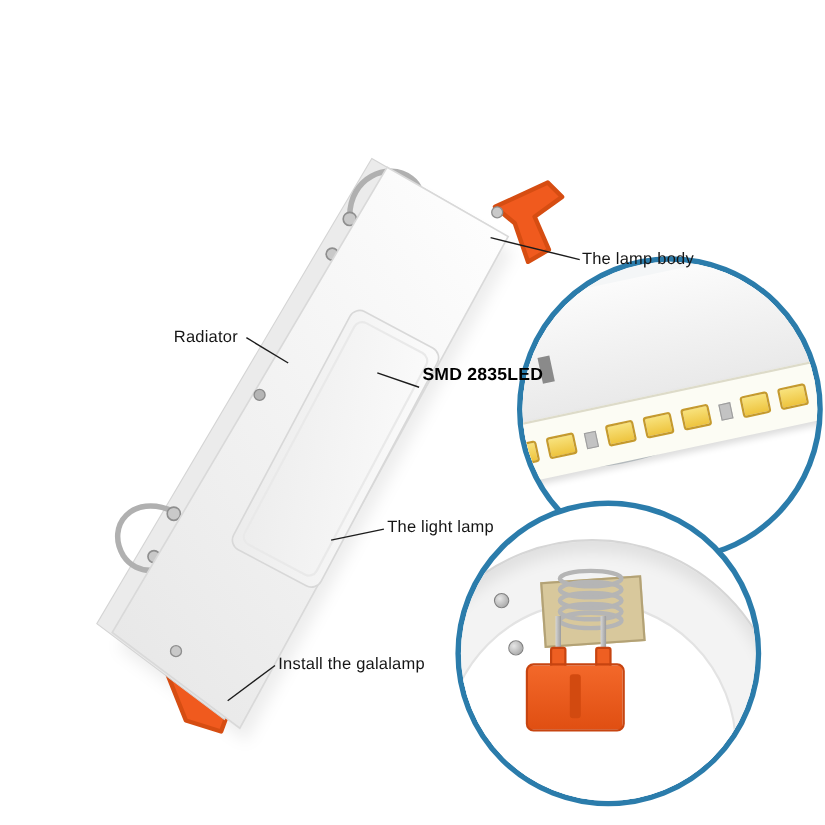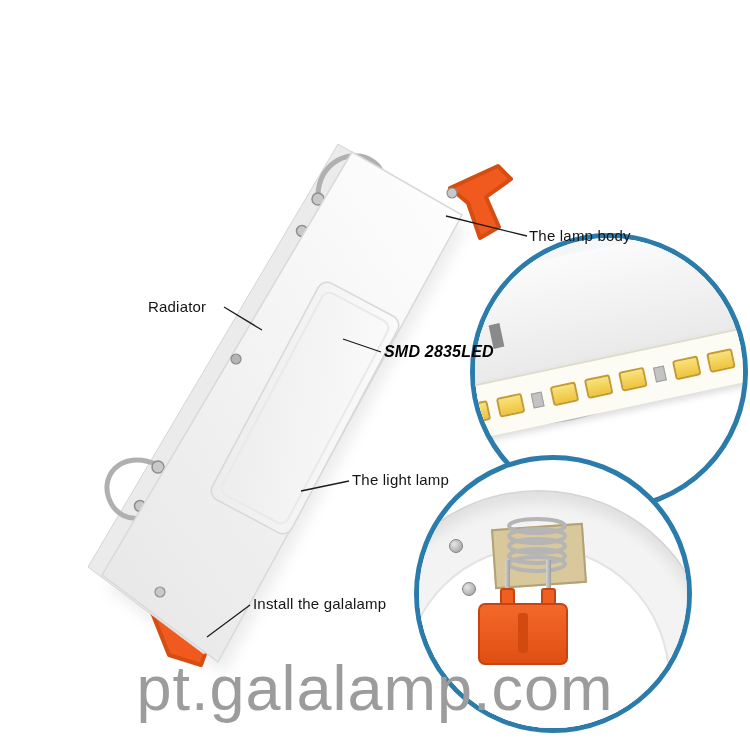--- a/index.html
+++ b/index.html
@@ -9,22 +9,22 @@
   }
   .scene{position:absolute;left:0;top:0;z-index:1;}
 
   
   .label{
     position:absolute;z-index:3;font-size:15px;color:#151515;
     white-space:nowrap;letter-spacing:.2px;
   }
   .label.bold{font-weight:700;font-size:16px;color:#000;}
   .lbl-lamp-body{left:529px;top:227px;}
-  .lbl-radiator{left:148px;top:298px;}
-  .lbl-smd{left:384px;top:343px;font-style:italic;}
+  .lbl-radiator{left:158px;top:298px;}
+  .lbl-smd{left:384px;top:332px;}
   .lbl-light-plate{left:352px;top:471px;}
   .lbl-circlip{left:253px;top:595px;}
 
   
   .zoom-circle{
     position:absolute;z-index:2;border-radius:50%;
     border:5px solid #2b7cab;background:#ffffff;overflow:hidden;
     box-sizing:border-box;
   }
   .tc{left:470px;top:233px;width:278px;height:278px;}
@@ -208,15 +208,14 @@
     </svg>
     <div class="bc-pin p1"></div>
     <div class="bc-pin p2"></div>
     <div class="bc-prong p1"></div>
     <div class="bc-prong p2"></div>
     <div class="bc-clip">
       <div class="bc-clip-notch"></div>
     </div>
   </div>
 
-  <div class="watermark">pt.galalamp.com</div>
 
 </div>
 
 </body></html>

